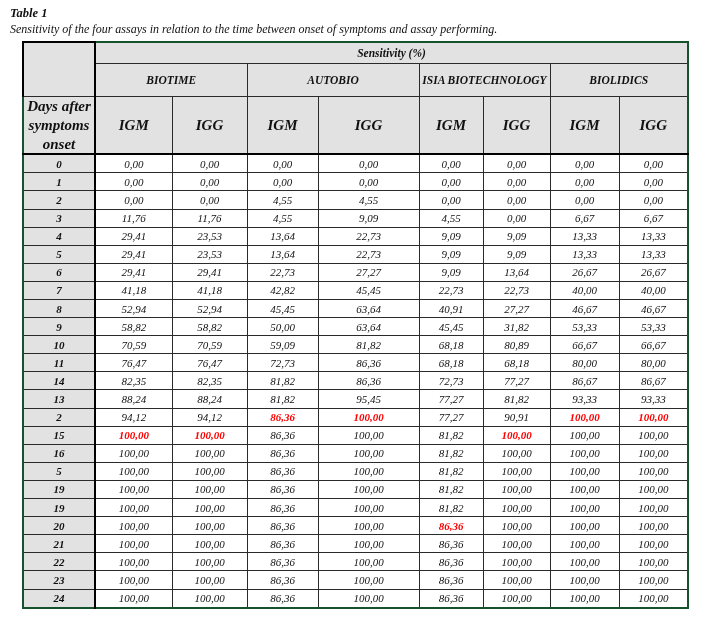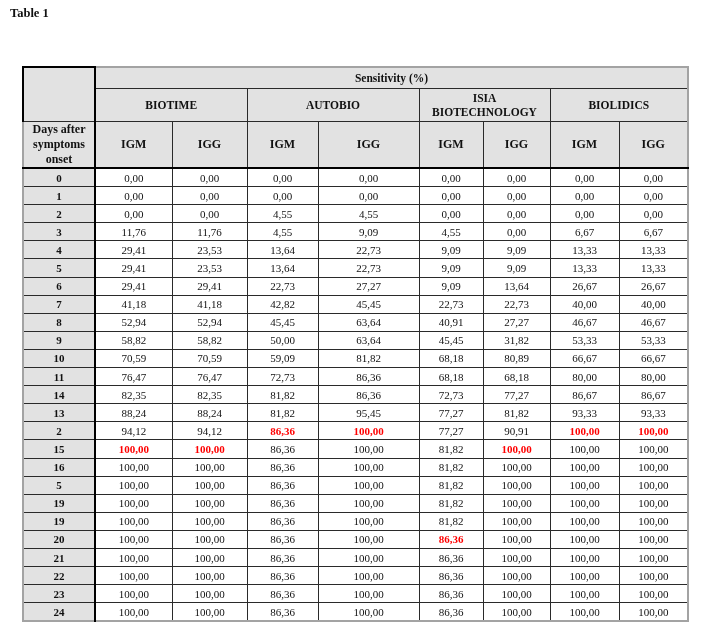--- a/index.html
+++ b/index.html
@@ -9,61 +9,62 @@
     width: 714px;
     height: 624px;
     font-family: "Liberation Serif", "DejaVu Serif", serif;
     color: #111;
     overflow: hidden;
   }
   .page {
     position: relative;
     width: 584px;
     height: 624px;
+    font-style: italic;
   }
   .caption-block {
     position: absolute;
     left: 10px;
     top: 6px;
     width: 690px;
   }
   .table-title {
     font-weight: bold;
     font-size: 12.5px;
     line-height: 15px;
   }
   .table-caption {
     font-size: 12px;
     line-height: 15px;
     margin-top: 1px;
   }
   table.assay-table {
     position: absolute;
     left: 22px;
-    top: 66px;
+    top: 41px;
     width: 665px;
     border-collapse: collapse;
     table-layout: fixed;
-    border: 2px solid #a3a3a3;
+    border: 2px solid #14532d;
     font-size: 11px;
   }
   .assay-table th, .assay-table td {
     border: 1px solid #2a2a2a;
     text-align: center;
     vertical-align: middle;
     padding: 0 2px;
     overflow: hidden;
   }
   .assay-table thead th {
     background: var(--header-bg, #e2e2e2);
     font-weight: bold;
   }
   tr.sens-row th { height: 20px; font-size: 11.5px; }
   tr.group-row th { height: 32px; font-size: 11.5px; line-height: 1.25; }
-  tr.sub-row th { height: 43px; font-size: 12px; border-bottom: 2px solid #000; }
+  tr.sub-row th { height: 43px; font-size: 15px; border-bottom: 2px solid #000; }
   th.days-head {
     background: var(--header-bg, #e2e2e2);
     font-weight: bold;
     font-size: 11.5px;
     line-height: 1.25;
     border-bottom: 2px solid #000;
     border-right: 2px solid #000;
   }
   th.corner-blank {
     background: #ffffff;
@@ -85,20 +86,21 @@
     font-weight: bold;
   }
 </style>
 </head>
 <body>
 
 <div class="page">
 
   <div class="caption-block">
     <div class="table-title">Table 1</div>
+    <div class="table-caption">Sensitivity of the four assays in relation to the time between onset of symptoms and assay performing.</div>
   </div>
 
   <table class="assay-table">
     <colgroup>
       <col style="width:72px">
       <col style="width:77px">
       <col style="width:75px">
       <col style="width:71px">
       <col style="width:101px">
       <col style="width:64px">

